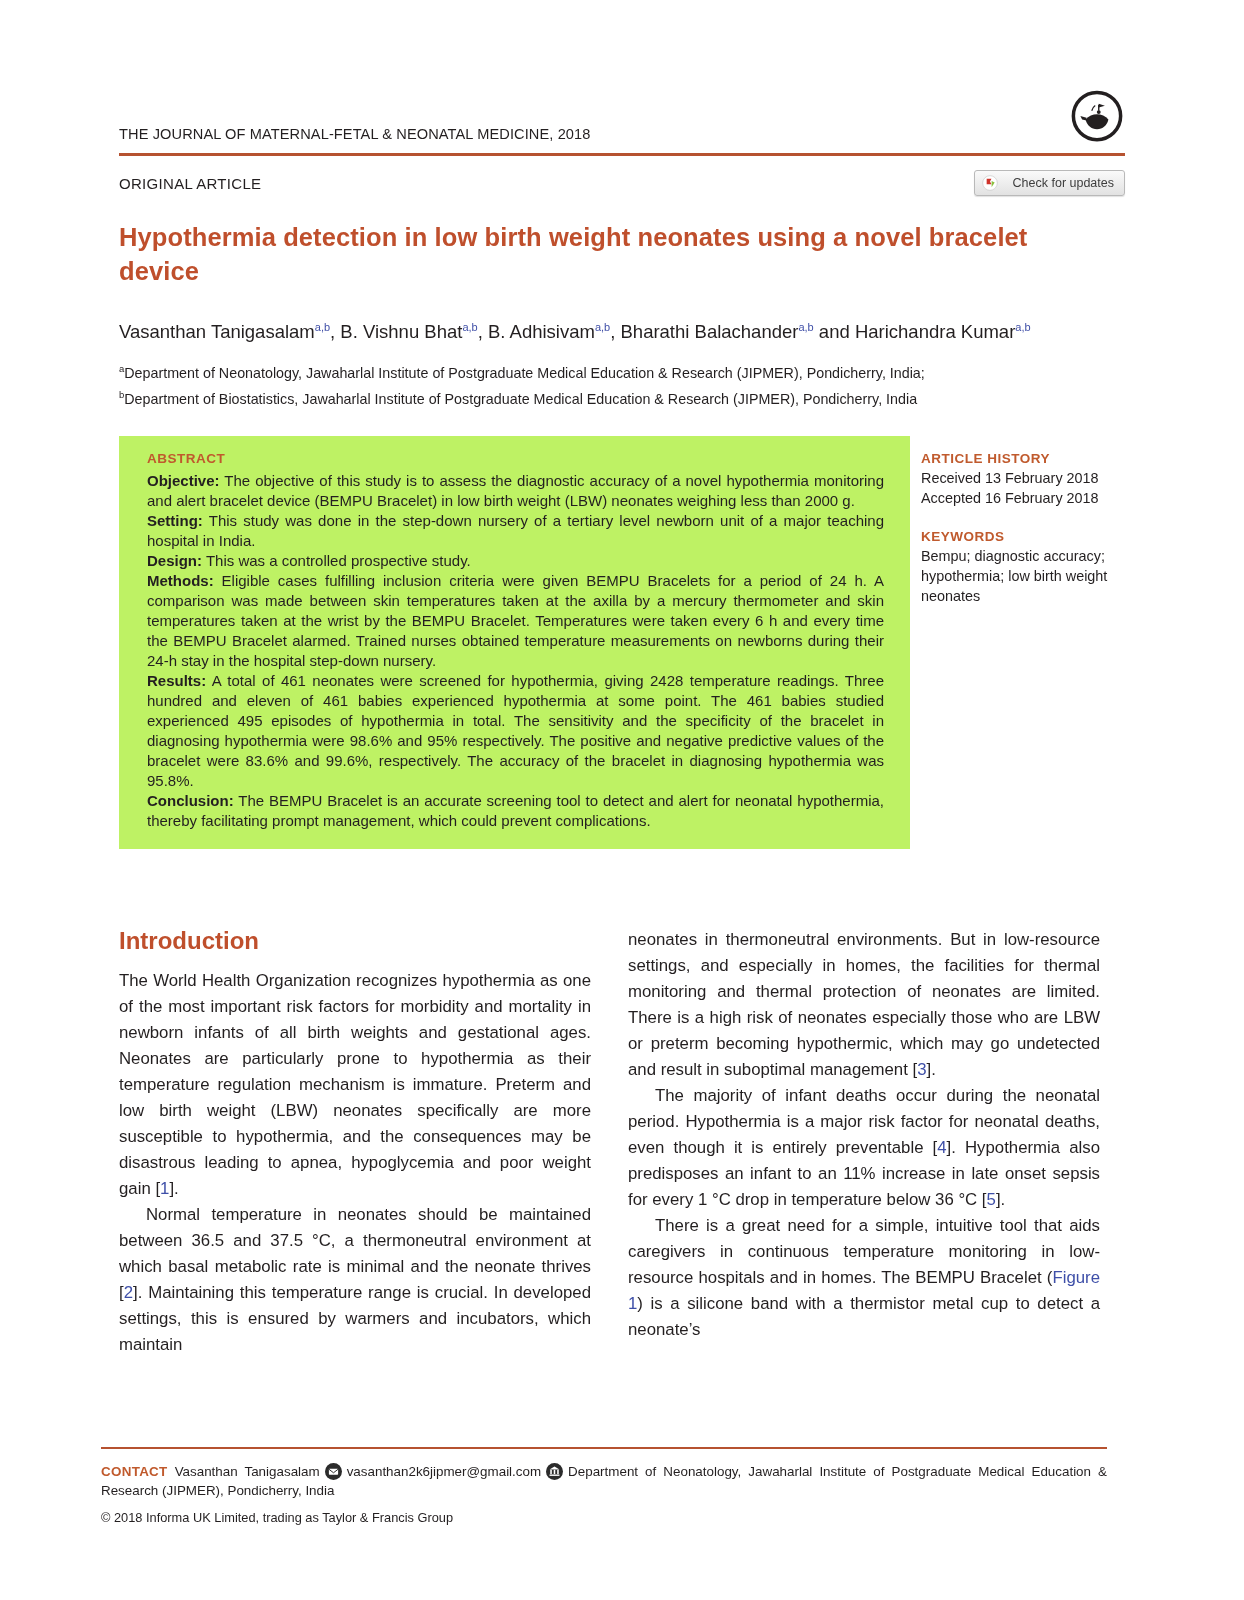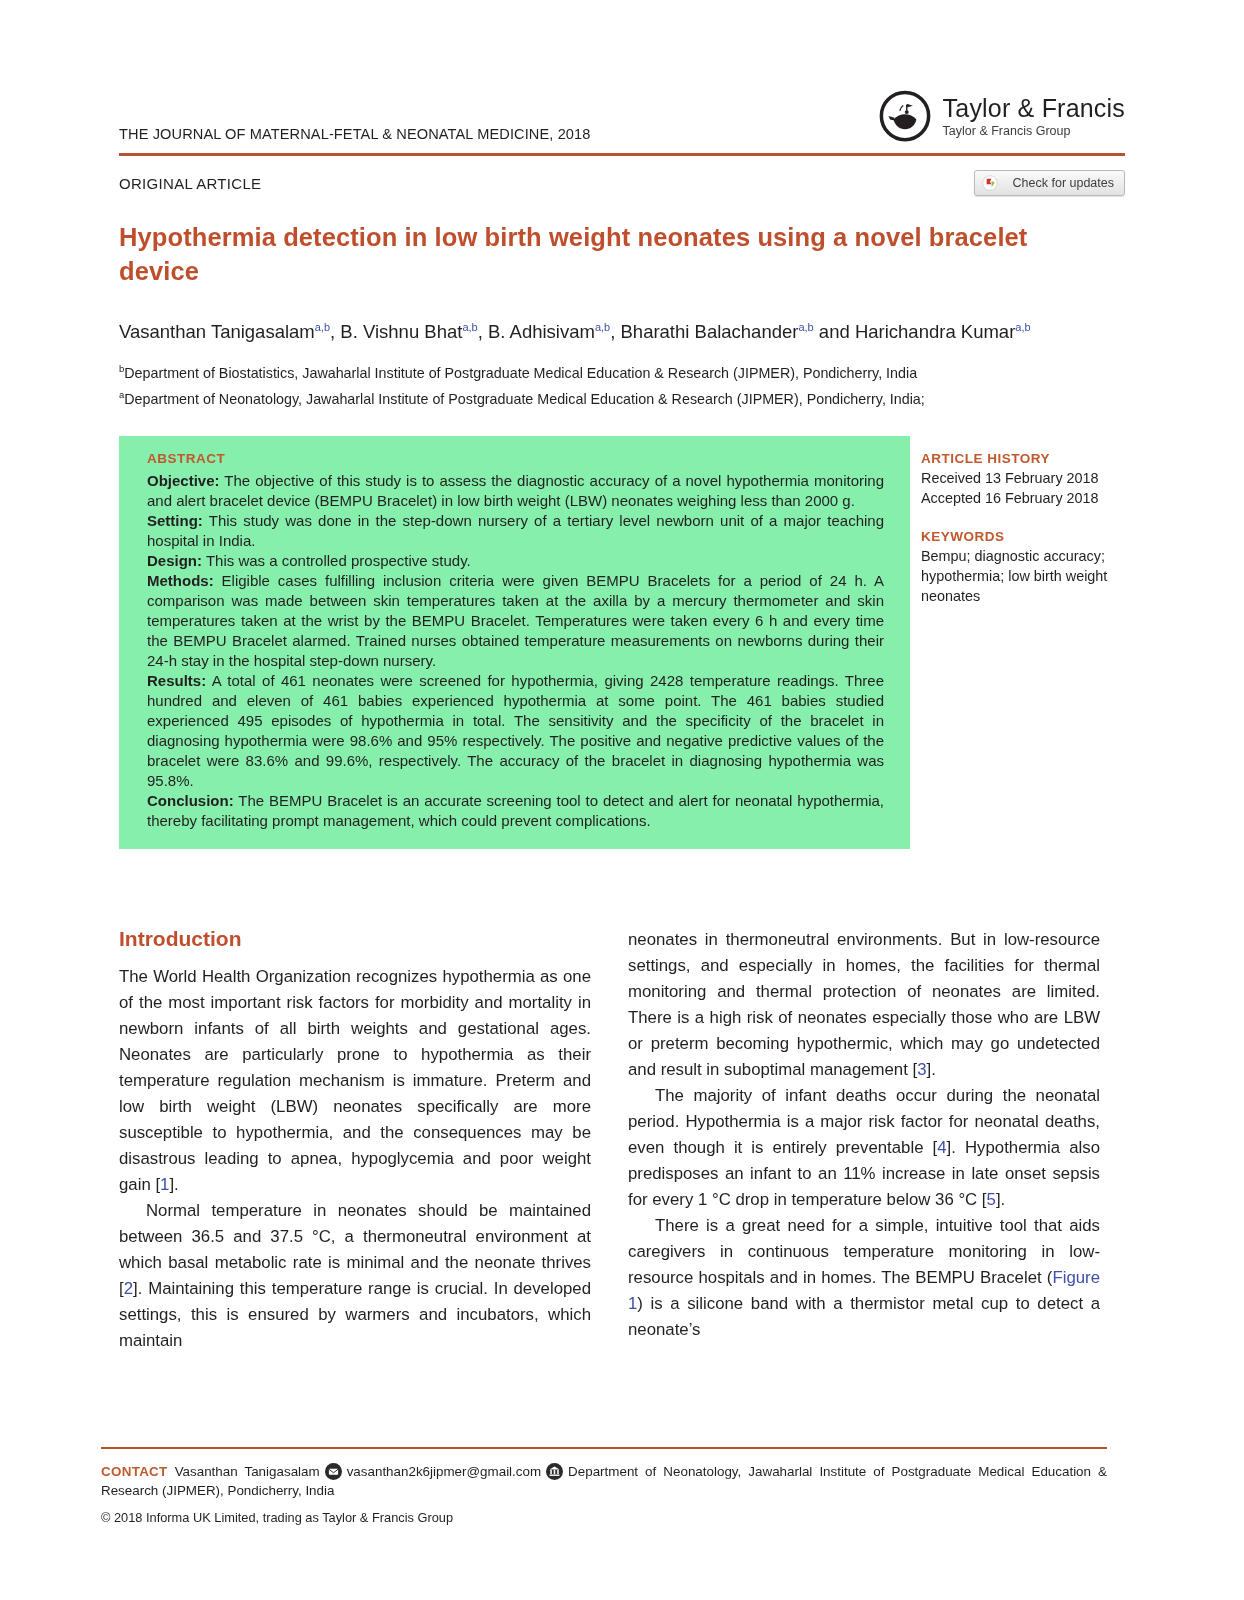--- a/index.html
+++ b/index.html
@@ -43,35 +43,35 @@
     color:#bf4f2c; letter-spacing:0.1px;
   }
   .authors { margin-top:26px; font-size:18.5px; line-height:27px; width:920px; }
   .authors sup.sup { font-size:11px; color:#4150a8; }
   .affils { margin-top:13px; font-size:14.3px; line-height:21px; }
   .affils sup { font-size:9.5px; }
 
   
   .abs-row { display:flex; margin-top:26px; }
   .abs-box {
-    width:791px; background:#86efac;
+    width:791px; background:#bef264;
     padding:15px 26px 18px 28px;
   }
   .abs-label { font-size:13.5px; font-weight:bold; letter-spacing:0.5px; color:#c05a2d; margin-bottom:5px; }
   .abs-entry { font-size:15px; line-height:20px; text-align:justify; }
   .abs-entry b { font-weight:bold; }
   .abs-sidebar { width:204px; margin-left:11px; padding-top:15px; }
   .sb-label { font-size:13.5px; font-weight:bold; letter-spacing:0.5px; color:#c05a2d; }
   .sb-items, .sb-text { font-size:14.4px; line-height:20px; margin-top:2px; }
   .sb-block + .sb-block { margin-top:21px; }
 
   
   .main { display:flex; gap:37px; margin-top:78px; }
   .col { width:472px; }
-  h2.sect { font-size:21px; font-weight:bold; color:#bf4f2c; margin-bottom:13px; }
+  h2.sect { font-size:24px; font-weight:bold; color:#bf4f2c; margin-bottom:13px; }
   .col p { font-size:16.8px; line-height:26px; text-align:justify; }
   .col p.indent { text-indent:27px; }
   .ref { color:#3e4fa8; cursor:pointer; }
 
   
   .footer { position:absolute; left:101px; top:1447px; width:1006px; }
   .foot-rule { height:2px; background:#b65230; margin-bottom:13px; }
   .contact { font-size:13.4px; line-height:19px; text-align:justify; }
   .contact .clabel { color:#c05a2d; font-weight:bold; letter-spacing:0.3px; }
   .cicon { display:inline-block; width:17px; height:17px; vertical-align:-4px; margin:0 5px; }
@@ -90,24 +90,20 @@
       <div class="brand">
         <svg class="brand-logo" viewBox="0 0 64 64">
           <circle cx="32" cy="32" r="27" fill="none" stroke="#231f20" stroke-width="4"></circle>
           <path d="M19 36c3-4 8.5-6 13-6s10 2 13 6c-1.5 7-6.5 11-13 11s-11.5-4-13-11z" fill="#231f20"></path>
           <path d="M20 34l-7-2 2 4 5 1z" fill="#231f20"></path>
           <circle cx="34" cy="27.5" r="2.2" fill="#231f20"></circle>
           <path d="M34 26v-7" stroke="#231f20" stroke-width="1.6"></path>
           <path d="M34 18l7 2.2-7 2.2z" fill="#231f20"></path>
           <path d="M26 26q1-4 4-6" stroke="#231f20" stroke-width="1.4" fill="none"></path>
         </svg>
-        <div class="brand-text">
-          <div class="tf">Taylor &amp; Francis</div>
-          <div class="tfg">Taylor &amp; Francis Group</div>
-        </div>
       </div>
     </div>
     <div class="rule"></div>
 
     <div class="type-row">
       <div class="article-type">ORIGINAL ARTICLE</div>
       <button class="check-btn">
         <svg viewBox="0 0 24 24">
           <circle cx="12" cy="12" r="11" fill="#ffffff" stroke="#c9c9c9"></circle>
           <path d="M7 5.5h7.2l-2.2 4.3 2.2 4.2H7z" fill="#d0342c"></path>
@@ -115,22 +111,22 @@
         </svg>
         <span>Check for updates</span>
       </button>
     </div>
 
     <h1 class="title">Hypothermia detection in low birth weight neonates using a novel bracelet device</h1>
 
     <div class="authors"><span>Vasanthan Tanigasalam<sup class="sup">a,b</sup></span>, <span>B. Vishnu Bhat<sup class="sup">a,b</sup></span>, <span>B. Adhisivam<sup class="sup">a,b</sup></span>, <span>Bharathi Balachander<sup class="sup">a,b</sup></span> and <span>Harichandra Kumar<sup class="sup">a,b</sup></span></div>
 
     <div class="affils">
+        <div><sup>a</sup>Department of Neonatology, Jawaharlal Institute of Postgraduate Medical Education &amp; Research (JIPMER), Pondicherry, India;</div>
         <div><sup>b</sup>Department of Biostatistics, Jawaharlal Institute of Postgraduate Medical Education &amp; Research (JIPMER), Pondicherry, India</div>
-        <div><sup>a</sup>Department of Neonatology, Jawaharlal Institute of Postgraduate Medical Education &amp; Research (JIPMER), Pondicherry, India;</div>
       </div>
 
     <div class="abs-row">
       <div class="abs-box">
         <div class="abs-label">ABSTRACT</div>
         <div>
             <div class="abs-entry"><b>Objective:</b> The objective of this study is to assess the diagnostic accuracy of a novel hypothermia monitoring and alert bracelet device (BEMPU Bracelet) in low birth weight (LBW) neonates weighing less than 2000 g.</div>
             <div class="abs-entry"><b>Setting:</b> This study was done in the step-down nursery of a tertiary level newborn unit of a major teaching hospital in India.</div>
             <div class="abs-entry"><b>Design:</b> This was a controlled prospective study.</div>
             <div class="abs-entry"><b>Methods:</b> Eligible cases fulfilling inclusion criteria were given BEMPU Bracelets for a period of 24 h. A comparison was made between skin temperatures taken at the axilla by a mercury thermometer and skin temperatures taken at the wrist by the BEMPU Bracelet. Temperatures were taken every 6 h and every time the BEMPU Bracelet alarmed. Trained nurses obtained temperature measurements on newborns during their 24-h stay in the hospital step-down nursery.</div>

